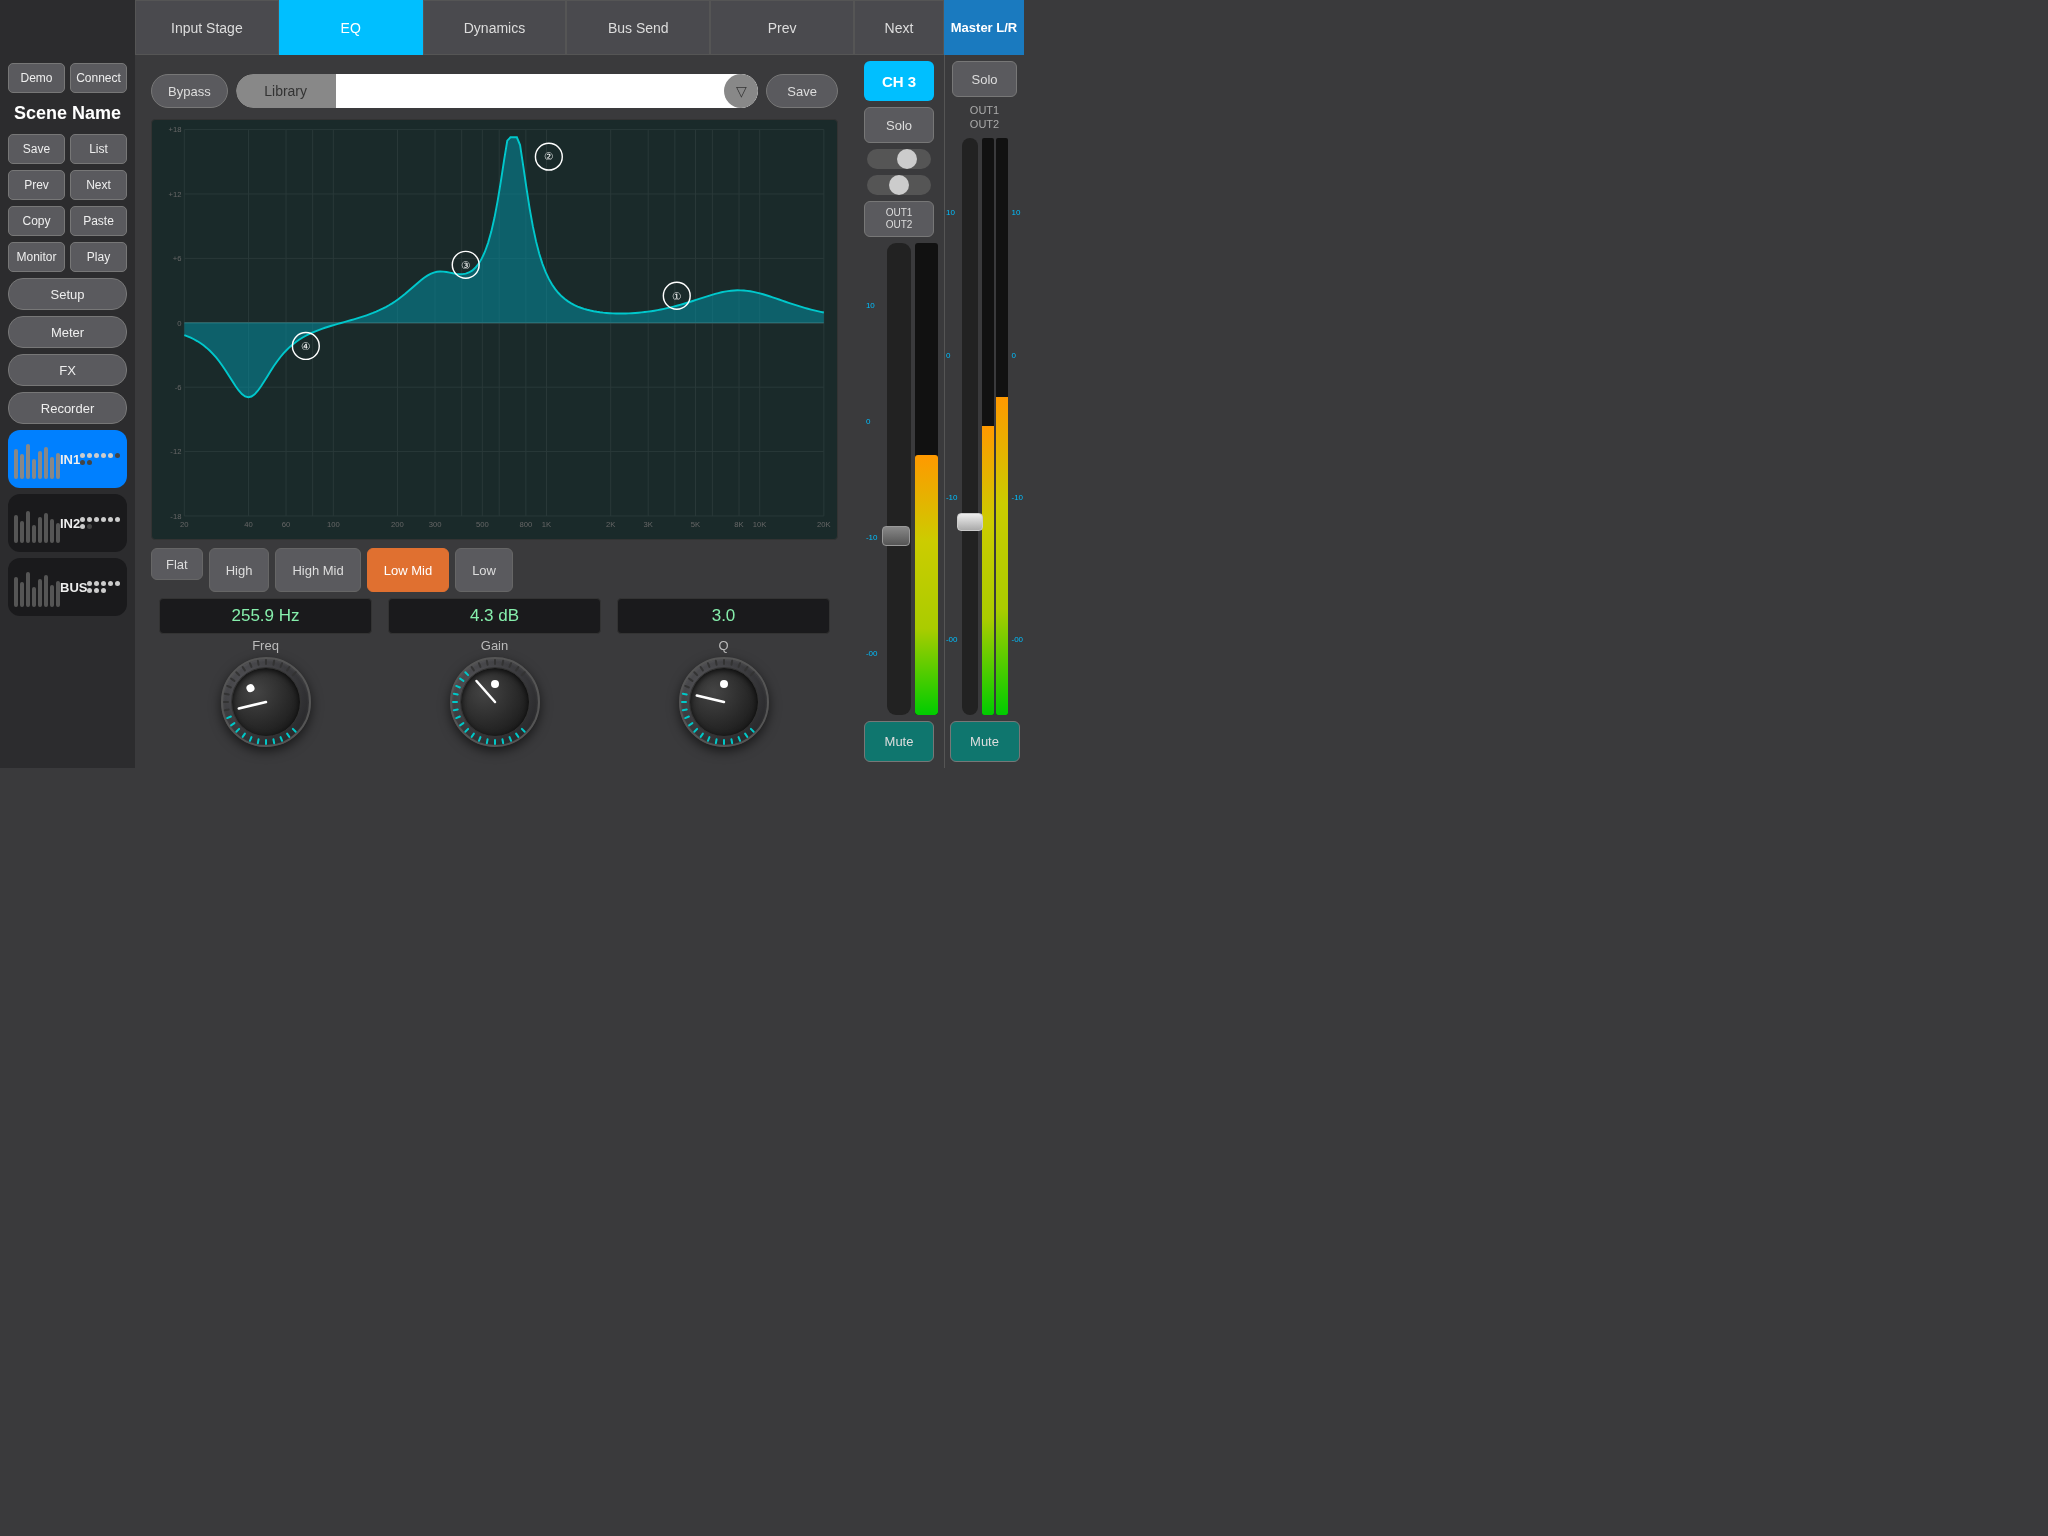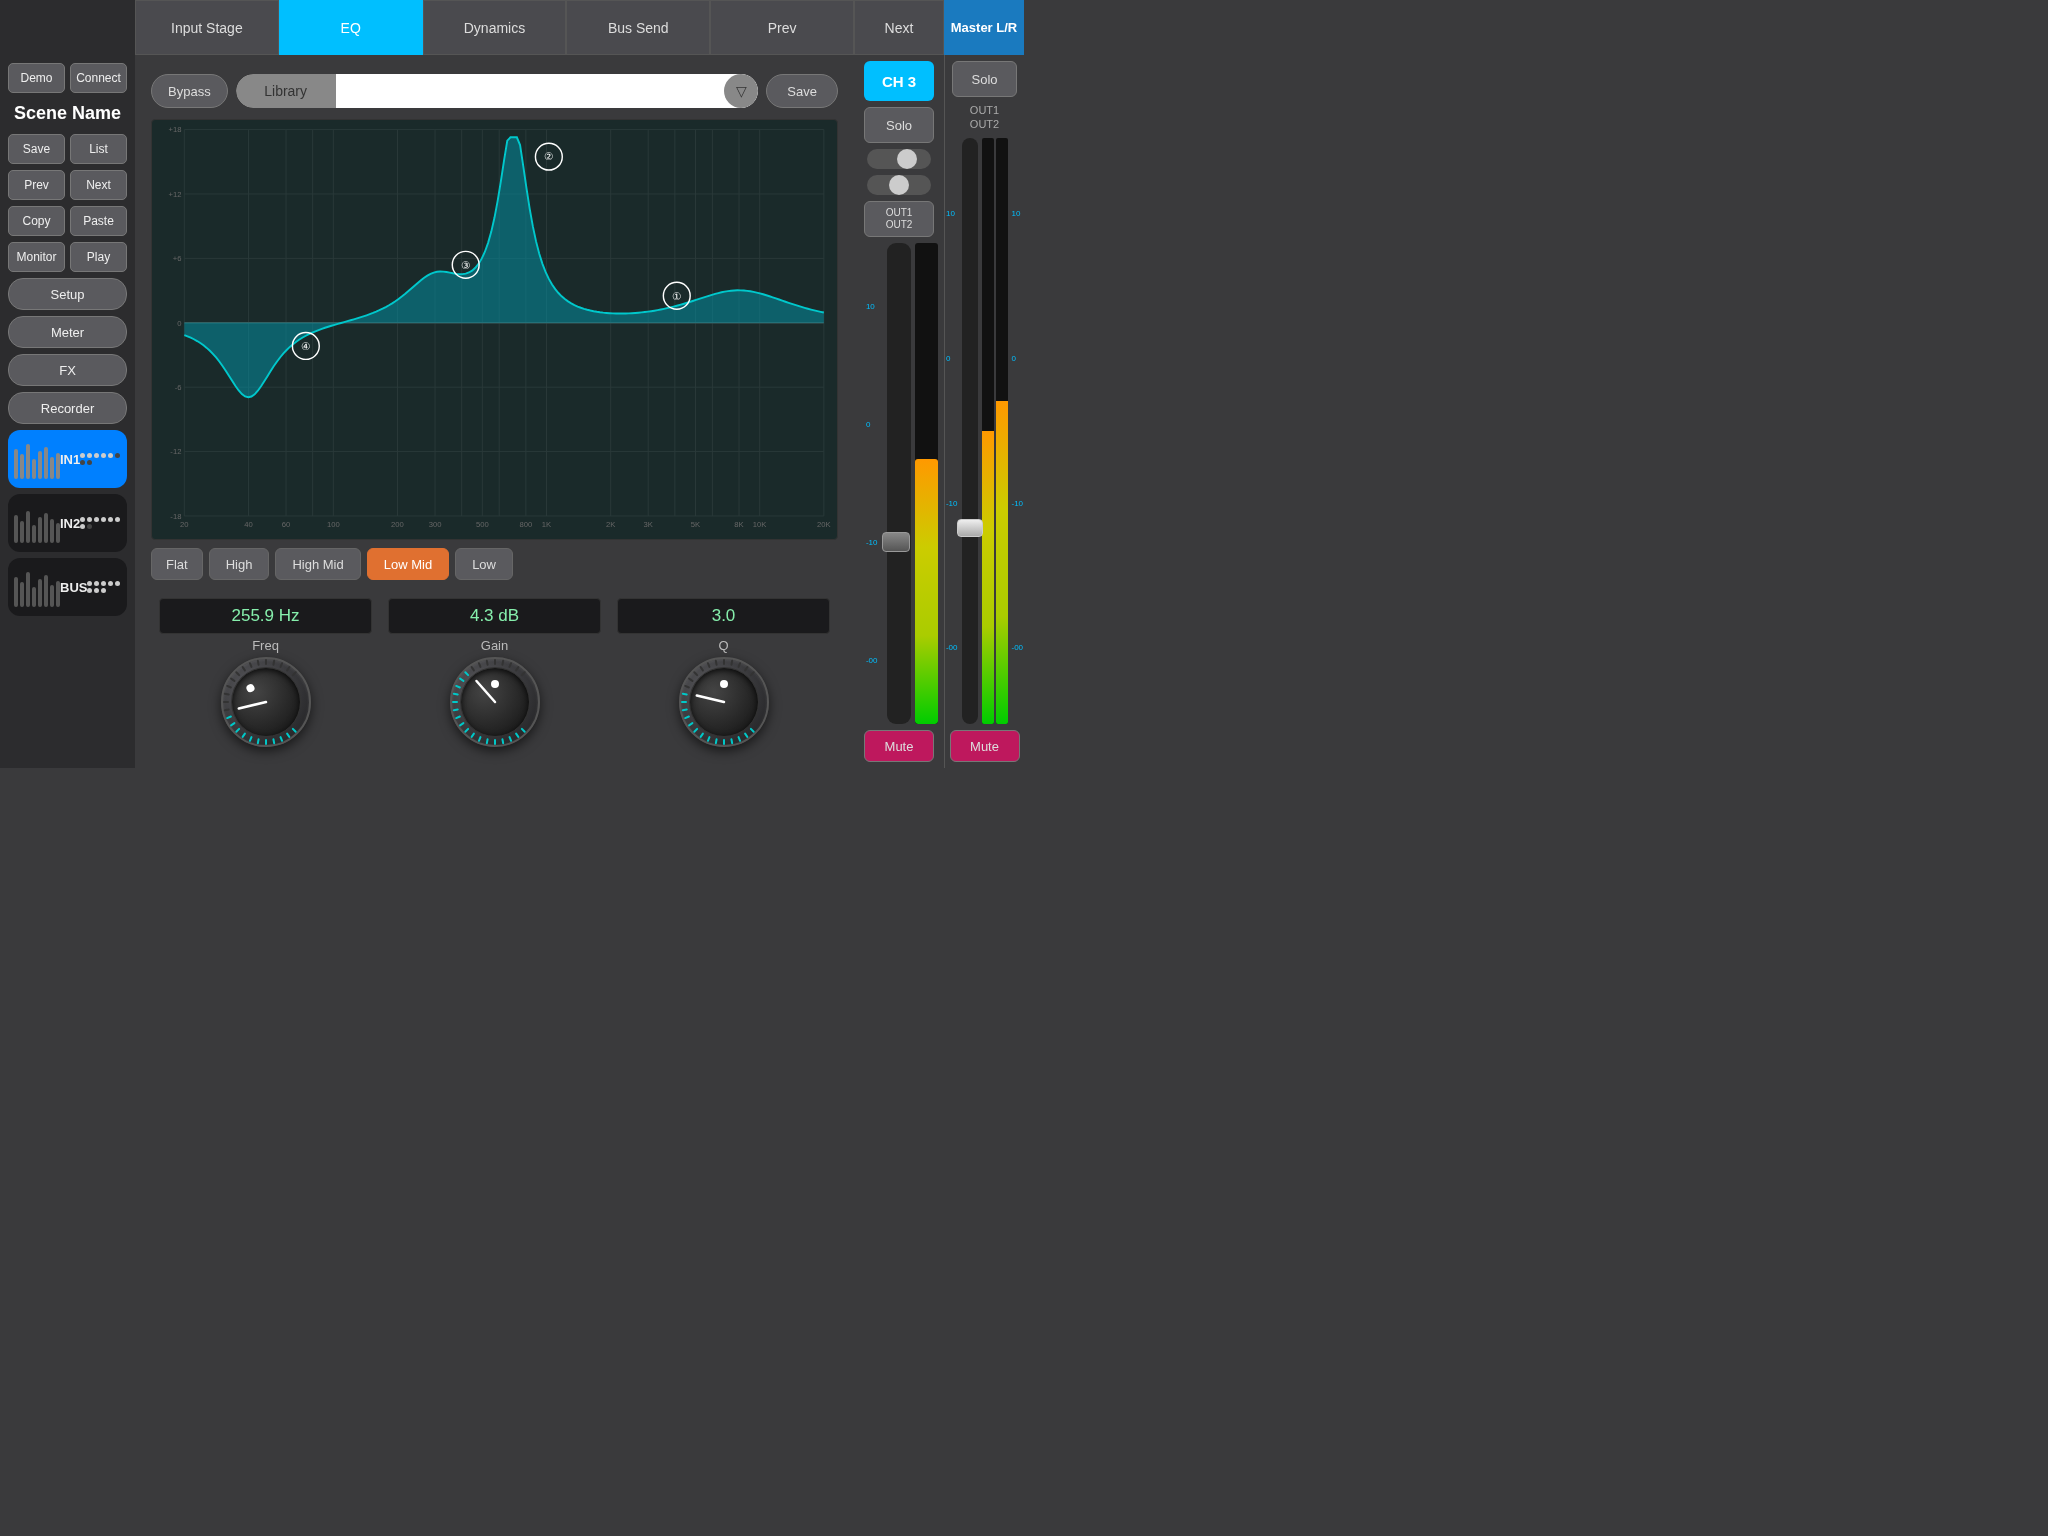--- a/index.html
+++ b/index.html
@@ -273,21 +273,21 @@
     }
 
     
     .eq-bands {
       display: flex;
       gap: 6px;
       align-items: flex-start;
       height: 36px;
     }
     .eq-band-btn {
-      height: 32px;
+      height: 44px;
       padding: 0 16px;
       border-radius: 6px;
       border: 1px solid #666;
       background: #5a5a5e;
       color: #ddd;
       font-size: 13px;
       cursor: pointer;
       display: flex;
       align-items: center;
     }
@@ -457,22 +457,22 @@
       display: flex;
       flex-direction: column-reverse;
     }
     .meter-fill {
       background: linear-gradient(to top, #00cc00, #aacc00, #cccc00, #ff9900);
       width: 100%;
       border-radius: 3px;
     }
     .mute-btn {
       width: 70px;
-      height: 32px;
-      background: #be185d;
+      height: 41px;
+      background: #0f766e;
       border: 1px solid #777;
       border-radius: 6px;
       display: flex;
       align-items: center;
       justify-content: center;
       font-size: 13px;
       color: #ddd;
       cursor: pointer;
     }
 

